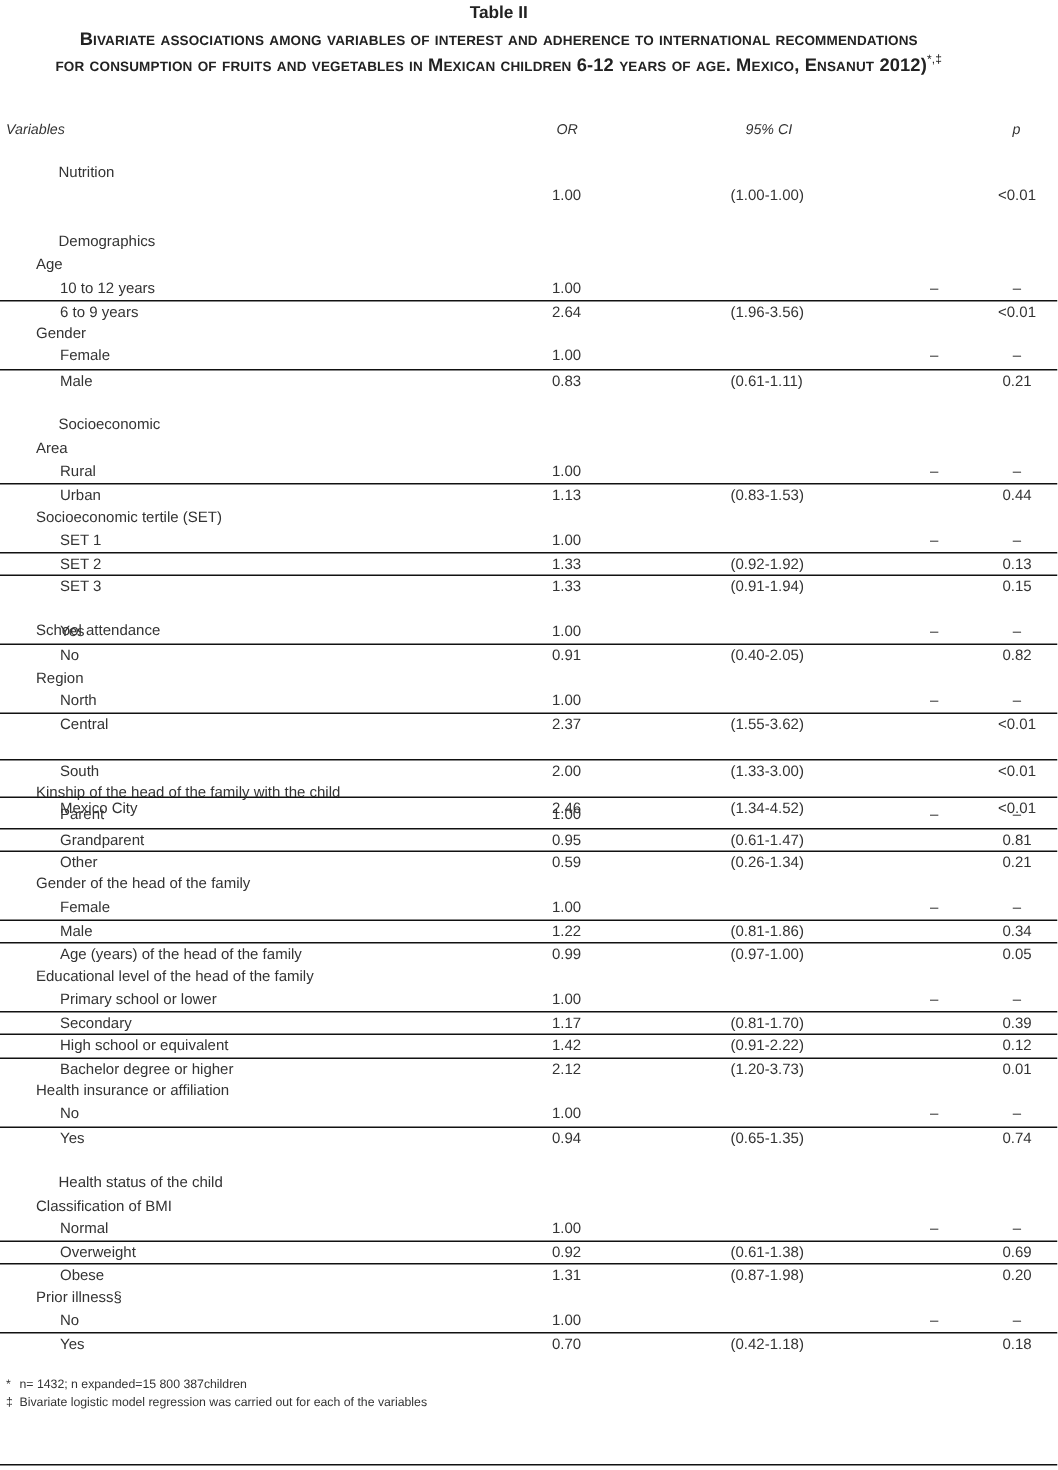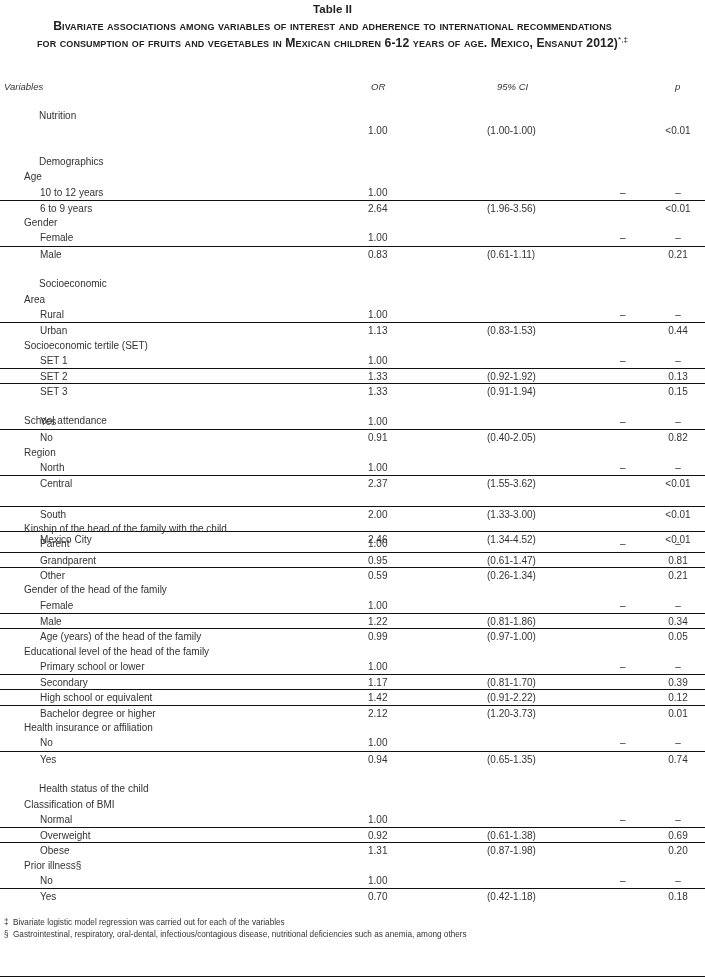--- a/index.html
+++ b/index.html
@@ -397,16 +397,16 @@
     <div class="row ruled" style="top: 888.3px;">
       <span class="lbl l2">Yes</span>
       <span class="or">0.70</span>
       <span class="ci">(0.42-1.18)</span>
       <span class="dash1"></span>
       <span class="p">0.18</span>
     </div>
   </div>
 
 <div class="notes" id="notes">
+    <div><span class="mk">*</span><span>n= 1432; n expanded=15 800 387children</span></div>
     <div><span class="mk">‡</span><span>Bivariate logistic model regression was carried out for each of the variables</span></div>
-    <div><span class="mk">§</span><span>Gastrointestinal, respiratory, oral-dental, infectious/contagious disease, nutritional deficiencies such as anemia, among others</span></div>
   </div>
 <div class="bottom-rule"></div>
 
 </body></html>

